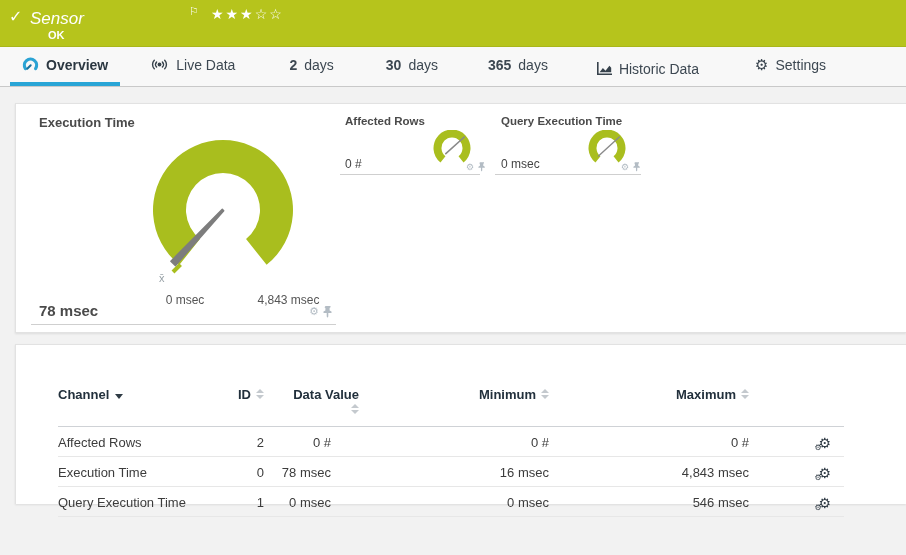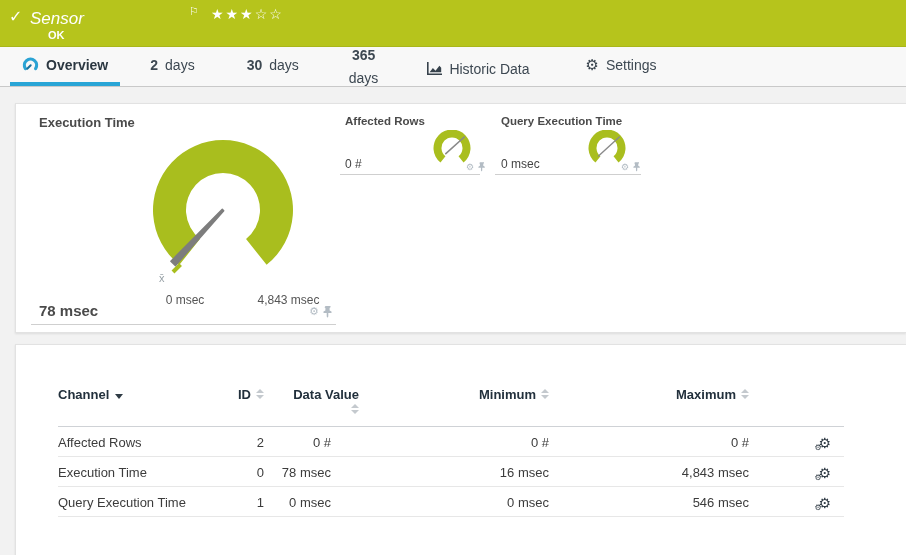--- a/index.html
+++ b/index.html
@@ -16,26 +16,26 @@
   .topbar .stars { position:absolute; left:211px; top:6px; font-size:14px; letter-spacing:2px; cursor:pointer; }
   .topbar .ok { position:absolute; left:48px; top:29px; font-size:11px; font-weight:bold; }
 
   
   .tabbar { position:absolute; left:0; top:47px; width:906px; height:40px; background:#f8f8f8; border-bottom:1px solid #c9c9c9; display:flex; align-items:stretch; padding-left:10px; }
   .tab { display:flex; align-items:center; gap:7px; font-size:14px; color:#3d4852; padding:0 12px; border-bottom:4px solid transparent; cursor:pointer; white-space:nowrap; }
   .tab.active { border-bottom-color:#29a5d6; font-weight:bold; color:#2b3741; }
   .tab .num { font-weight:bold; }
   .tab .gearglyph { font-size:15px; color:#37424c; }
   .t-ov { margin-right:18px; } .t-live { margin-right:30px; } .t-d2 { margin-right:28px; }
-  .t-d30 { margin-right:26px; } .t-d365 { margin-right:24px;flex-direction:column; } .t-his { margin-right:32px;margin-top:8px; } .t-log { margin-right:24px; }
+  .t-d30 { margin-right:26px; } .t-d365 { margin-right:24px; } .t-his { margin-right:32px;margin-top:8px; } .t-log { margin-right:24px; }
 
   
   .panel { position:absolute; background:#fff; border:1px solid #e2e2e2; border-right:none; box-shadow:0 1px 2px rgba(0,0,0,0.09); }
   #panel-gauges { left:15px; top:103px; width:891px; height:230px; }
-  #panel-table  { left:15px; top:344px; width:891px; height:212px; border-bottom:none; }
+  #panel-table  { left:15px; top:344px; width:891px; height:160px; border-bottom:none; }
 
   
   .gtitle-main { position:absolute; left:23px; top:11px; font-size:13px; font-weight:bold; color:#4a4a4a; }
   .gtitle-sm { position:absolute; top:11px; font-size:11.5px; font-weight:bold; color:#4a4a4a; }
   .gvalue-main { position:absolute; left:23px; top:198px; font-size:15px; font-weight:bold; color:#4a4a4a; }
   .gvalue-sm { position:absolute; top:53px; font-size:12px; color:#444; }
   .scale-label { position:absolute; top:189px; font-size:12px; color:#555; text-align:center; }
   .divider { position:absolute; height:1px; background:#cfcfcf; }
   .wicons { position:absolute; display:flex; align-items:center; gap:4px; color:#b3bcc4; }
   .wicons .g { font-size:11px; cursor:pointer; }
@@ -70,20 +70,27 @@
 </div>
 
 <div class="tabbar">
   <div class="tab active t-ov">
     <svg width="17" height="17" viewBox="0 0 17 17">
       <path d="M3.4 12.6 A6.1 6.1 0 1 1 13.6 12.6" fill="none" stroke="#2ba3d4" stroke-width="3.2" stroke-linecap="round"></path>
       <line x1="8.7" y1="9.3" x2="5.2" y2="12.8" stroke="#18719d" stroke-width="2" stroke-linecap="round"></line>
     </svg>
     <span>Overview</span>
   </div>
+  <div class="tab t-live">
+    <svg width="19" height="15" viewBox="0 0 19 15">
+      <circle cx="9.5" cy="7.5" r="1.9" fill="#37424c"></circle>
+      <path d="M6.6 5 a3.7 3.7 0 0 0 0 5 M4.3 3.2 a6.2 6.2 0 0 0 0 8.6 M12.4 5 a3.7 3.7 0 0 1 0 5 M14.7 3.2 a6.2 6.2 0 0 1 0 8.6" fill="none" stroke="#37424c" stroke-width="1.4" stroke-linecap="round"></path>
+    </svg>
+    <span>Live Data</span>
+  </div>
   <div class="tab t-d2">
     <span class="num">2</span>
     <span>days</span>
   </div>
   <div class="tab t-d30">
     <span class="num">30</span>
     <span>days</span>
   </div>
   <div class="tab t-d365">
     <span class="num">365</span>

